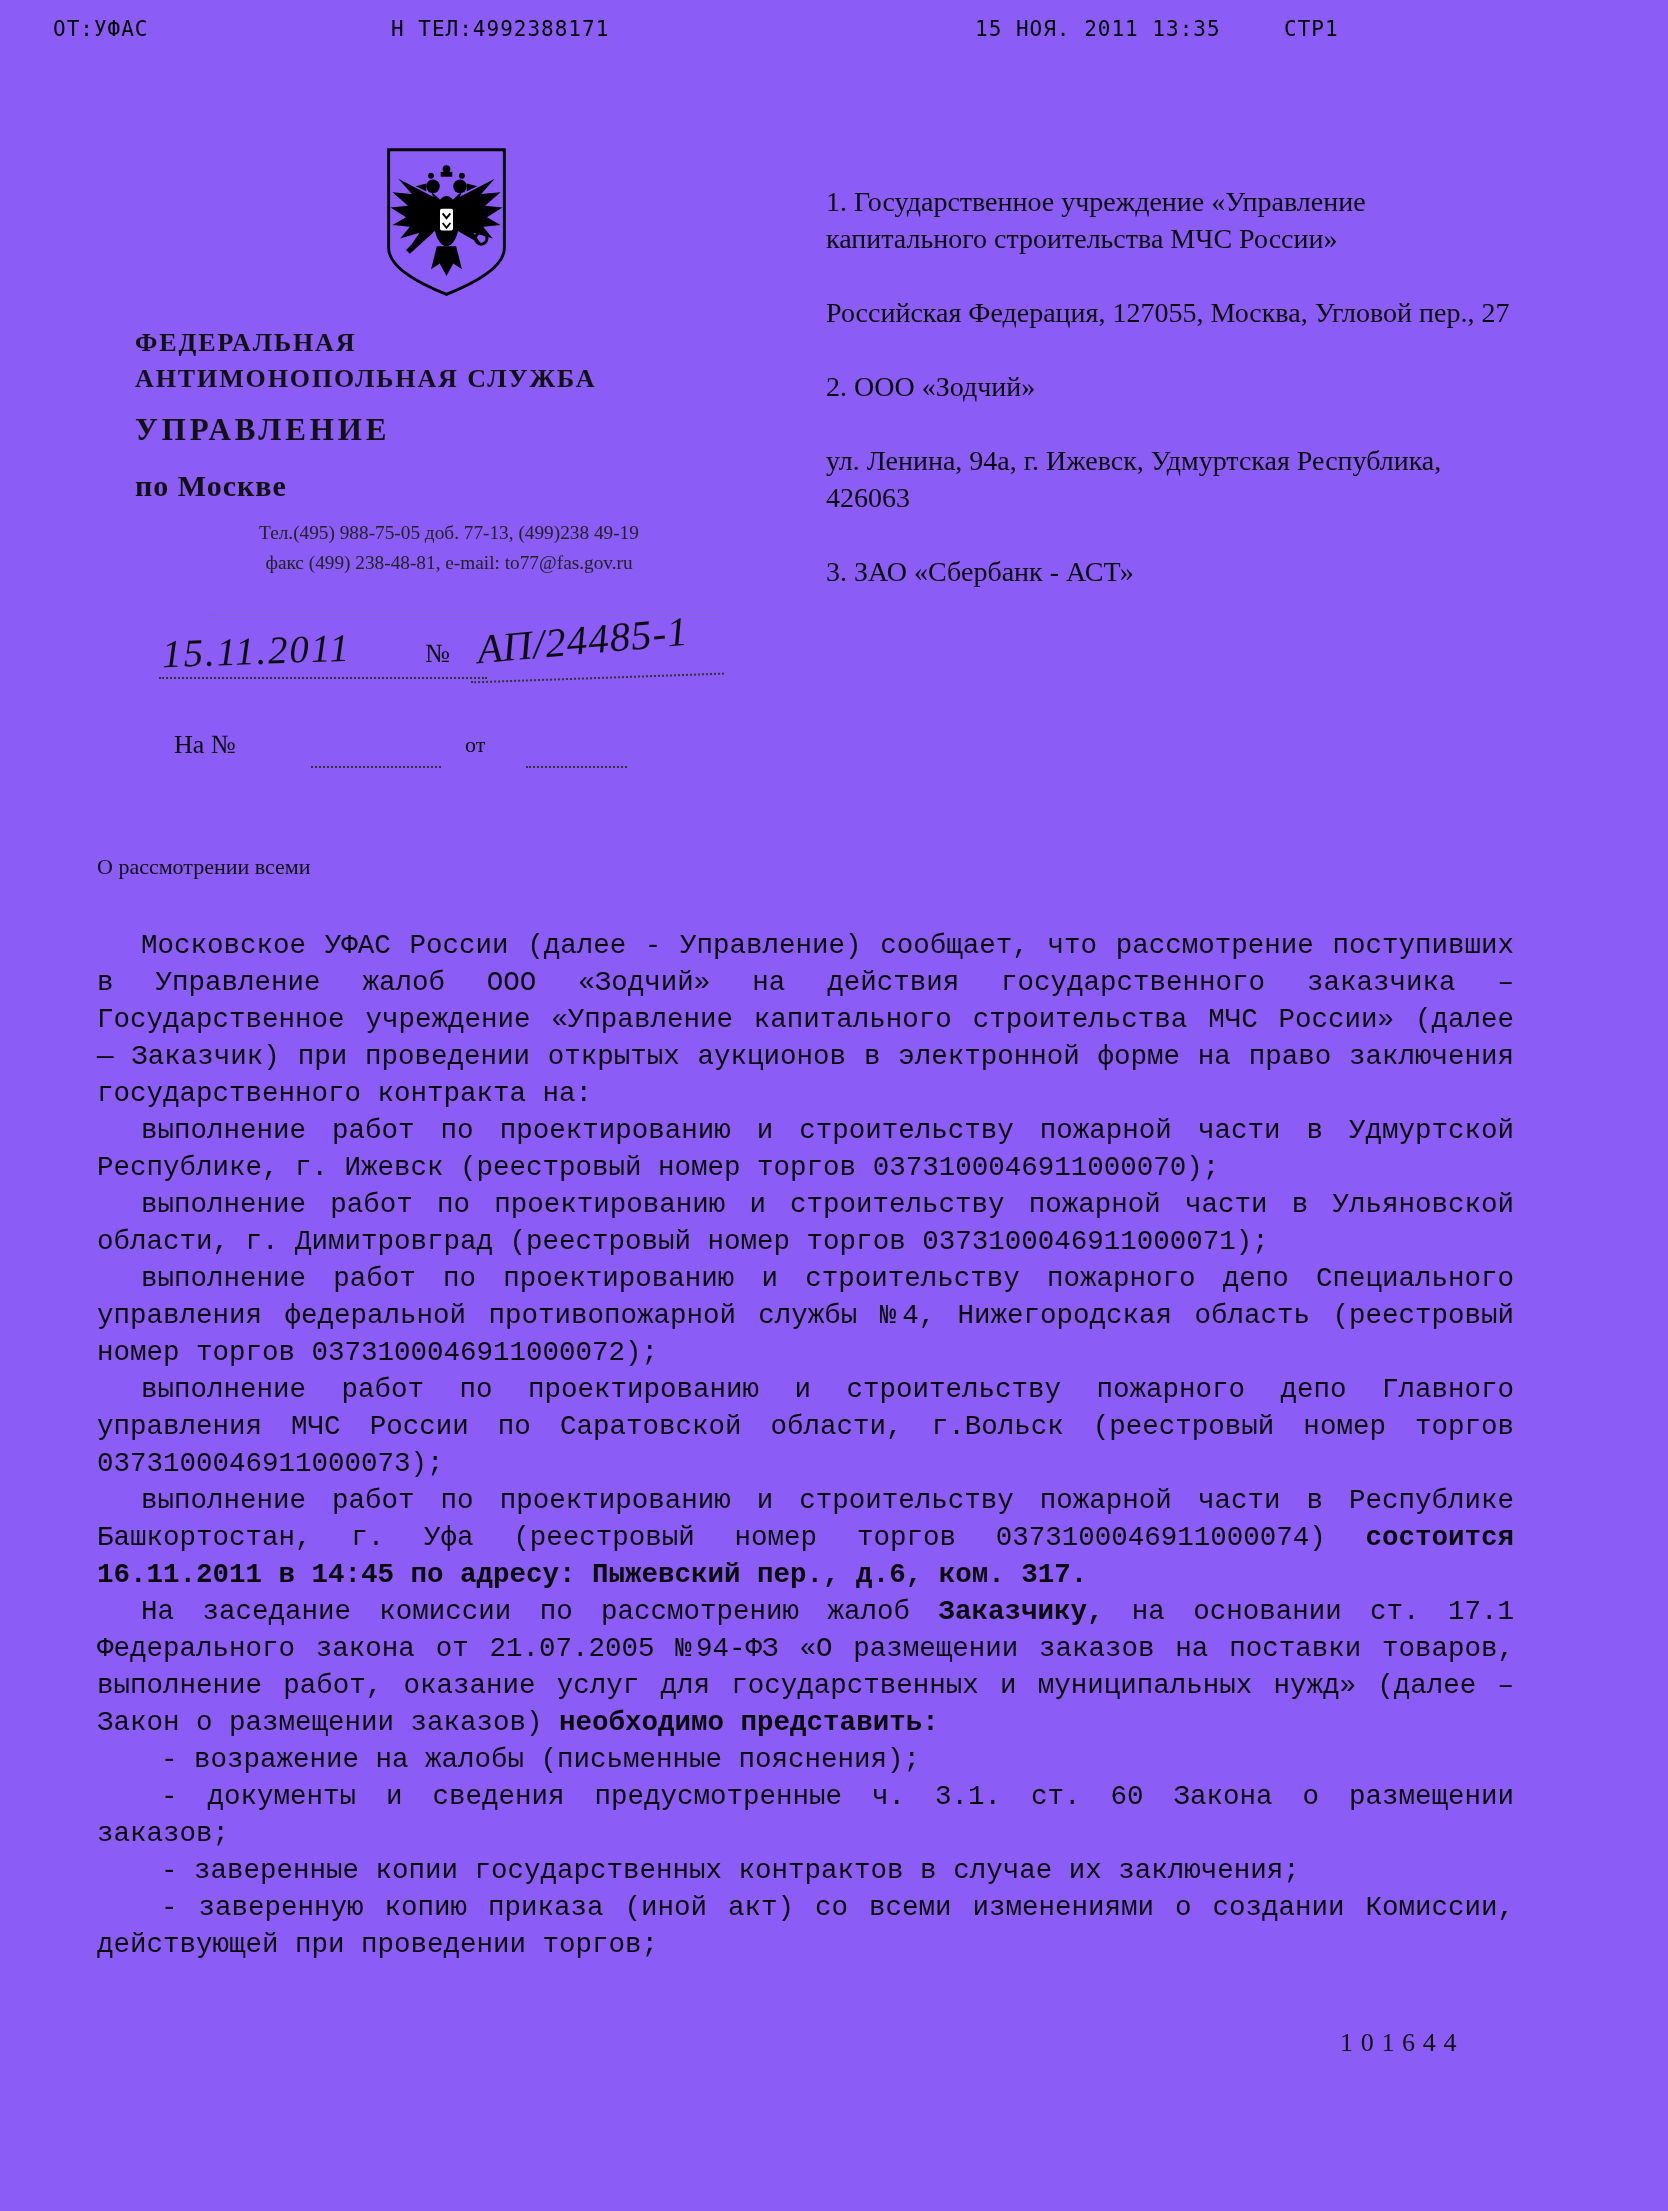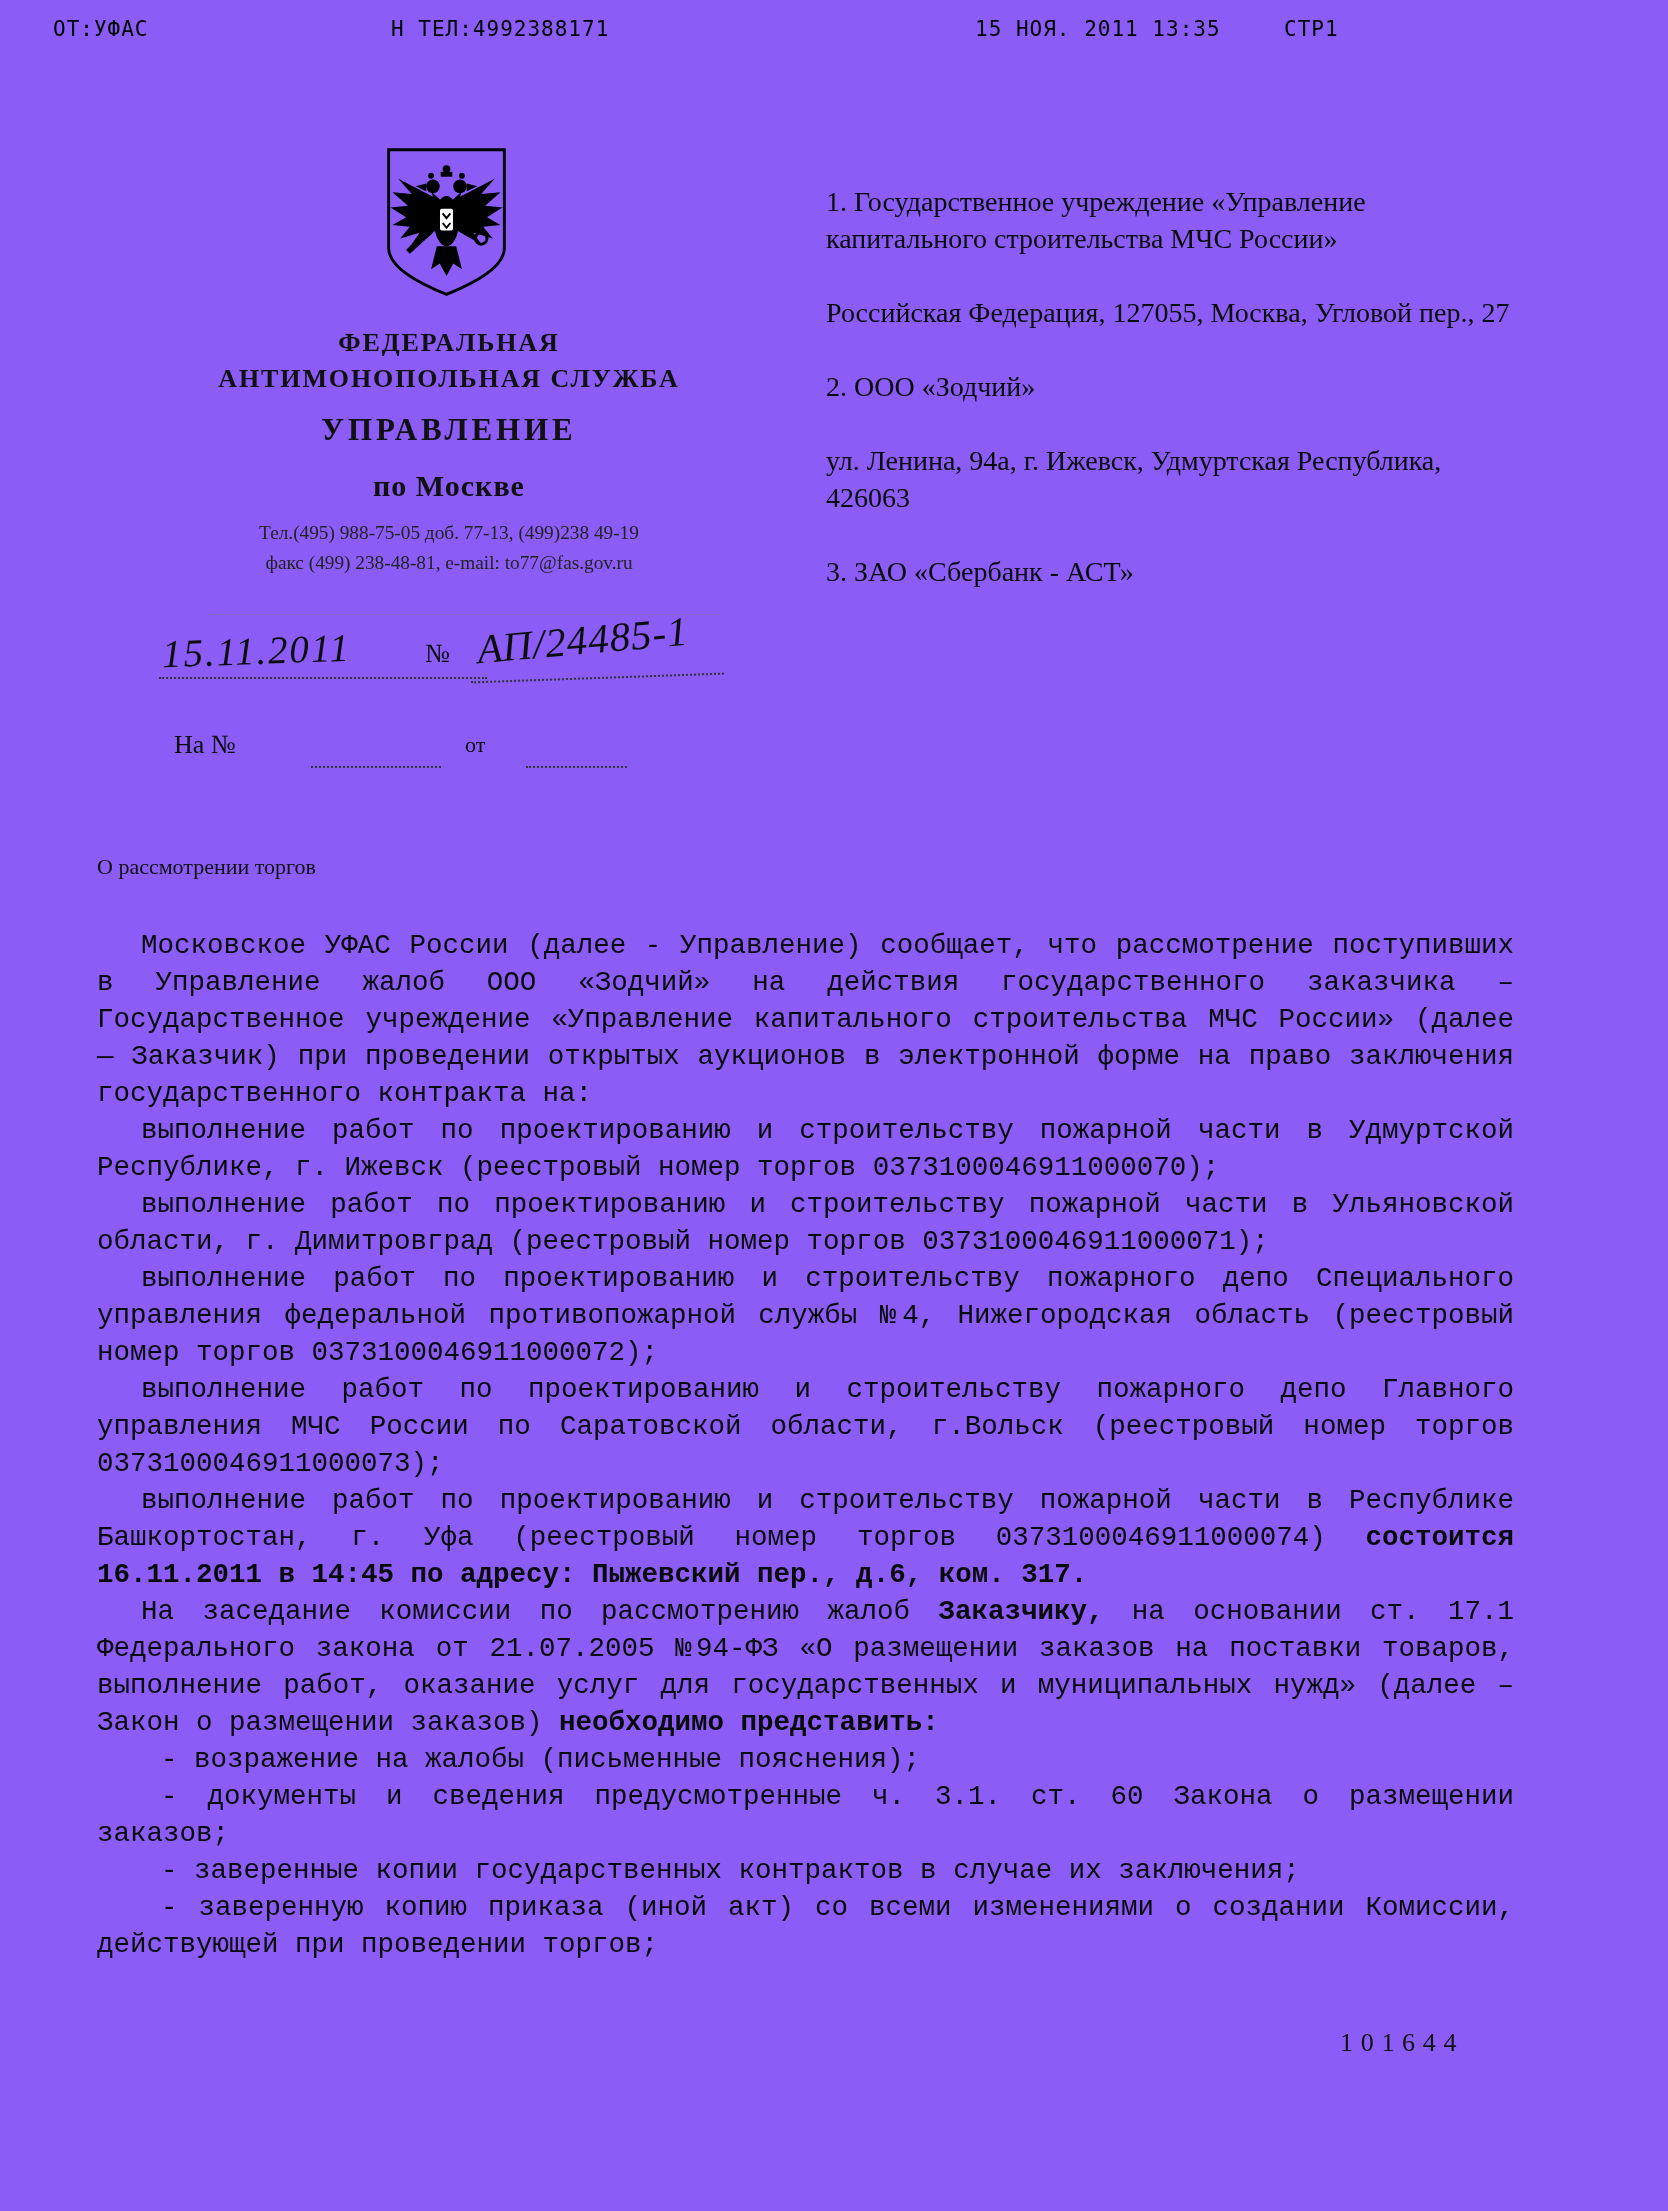--- a/index.html
+++ b/index.html
@@ -22,21 +22,21 @@
     font-size:21px; letter-spacing:1px; color:#000;
   }
   .fax-row span{position:absolute; top:0; white-space:nowrap;}
   .fax-from{left:53px;}
   .fax-tel{left:391px;}
   .fax-dt{left:975px;}
   .fax-pg{left:1284px;}
 
   
   .crest{left:379px; top:143px; width:135px; height:160px;}
-  .lh-org{left:135px; top:326px; width:628px; text-align:center; font-weight:bold; color:#111;}
+  .lh-org{left:135px; top:326px; width:628px; text-align:left; font-weight:bold; color:#111;}
   .lh-org .l1{font-size:26px; letter-spacing:1.9px; line-height:33px;}
   .lh-org .l2{font-size:26px; letter-spacing:1.9px; line-height:39px;}
   .lh-org .l3{font-size:31px; letter-spacing:3.9px; line-height:44px; margin-top:9.7px;}
   .lh-org .l4{font-size:30px; letter-spacing:1px; margin-top:17.4px;}
   .lh-addr{left:135px; top:518px; width:628px; text-align:center; font-size:19.3px; line-height:30px; color:#222;}
   .lh-rule{left:208px; top:614px; width:512px; border-top:1.9px dotted #777; opacity:.55;}
 
   .hand{font-style:italic; color:#0d0d0d;}
   .stamp-date{left:162px; top:628px; font-size:39px; transform:rotate(-2deg); letter-spacing:1.9px;}
   .stamp-no-sign{left:425px; top:639px; font-size:26px;}
@@ -124,21 +124,21 @@
   <div class="abs u-line ul-ref2"></div>
 
   <div class="abs recipients">
     <div class="blk">1. Государственное учреждение «Управление капитального строительства МЧС России»</div>
     <div class="blk">Российская Федерация, 127055, Москва, Угловой пер., 27</div>
     <div class="blk">2. ООО «Зодчий»</div>
     <div class="blk">ул. Ленина, 94а, г. Ижевск, Удмуртская Республика, 426063</div>
     <div class="blk">3. ЗАО «Сбербанк - АСТ»</div>
   </div>
 
-  <div class="abs subject">О рассмотрении торгов</div>
+  <div class="abs subject">О рассмотрении всеми</div>
 
   <div class="abs docbody">
     <p><span>Московское УФАС России (далее - Управление) сообщает, что рассмотрение поступивших в Управление жалоб ООО «Зодчий» на действия государственного заказчика – Государственное учреждение «Управление капитального строительства МЧС России» (далее — Заказчик) при проведении открытых аукционов в электронной форме на право заключения государственного контракта на:</span></p>
     <p><span>выполнение работ по проектированию и строительству пожарной части в Удмуртской Республике, г. Ижевск (реестровый номер торгов 0373100046911000070);</span></p>
     <p><span>выполнение работ по проектированию и строительству пожарной части в Ульяновской области, г. Димитровград (реестровый номер торгов 0373100046911000071);</span></p>
     <p><span>выполнение работ по проектированию и строительству пожарного депо Специального управления федеральной противопожарной службы №4, Нижегородская область (реестровый номер торгов 0373100046911000072);</span></p>
     <p><span>выполнение работ по проектированию и строительству пожарного депо Главного управления МЧС России по Саратовской области, г.Вольск (реестровый номер торгов 0373100046911000073);</span></p>
     <p><span>выполнение работ по проектированию и строительству пожарной части в Республике Башкортостан, г. Уфа (реестровый номер торгов 0373100046911000074) </span><span class="bd">состоится 16.11.2011 в 14:45 по адресу: Пыжевский пер., д.6, ком. 317.</span></p>
     <p><span>На заседание комиссии по рассмотрению жалоб </span><span class="bd">Заказчику,</span><span> на основании ст. 17.1 Федерального закона от 21.07.2005 №94-ФЗ «О размещении заказов на поставки товаров, выполнение работ, оказание услуг для государственных и муниципальных нужд» (далее – Закон о размещении заказов) </span><span class="bd">необходимо представить:</span></p>
     <p class="li"><span>- возражение на жалобы (письменные пояснения);</span></p>

